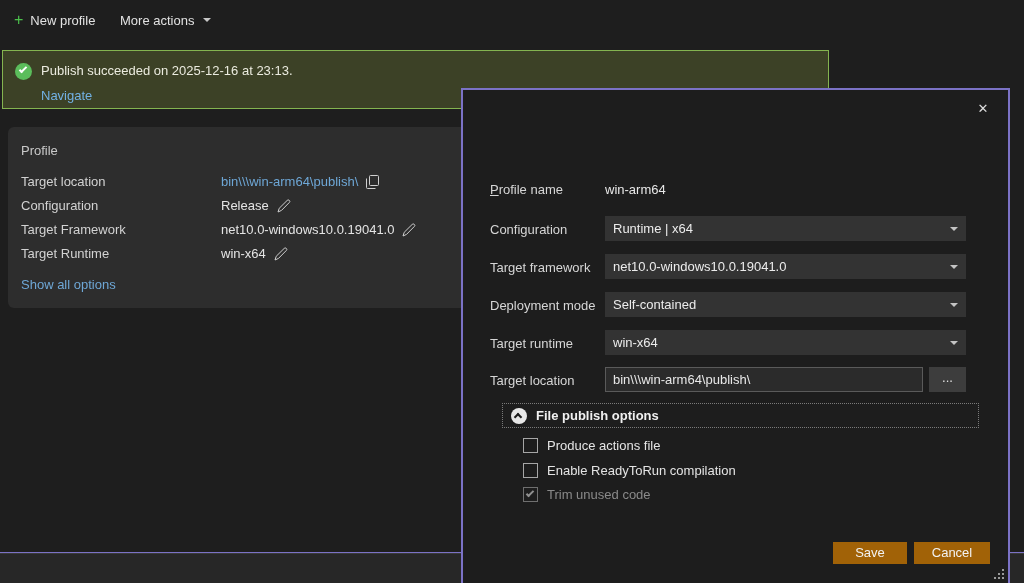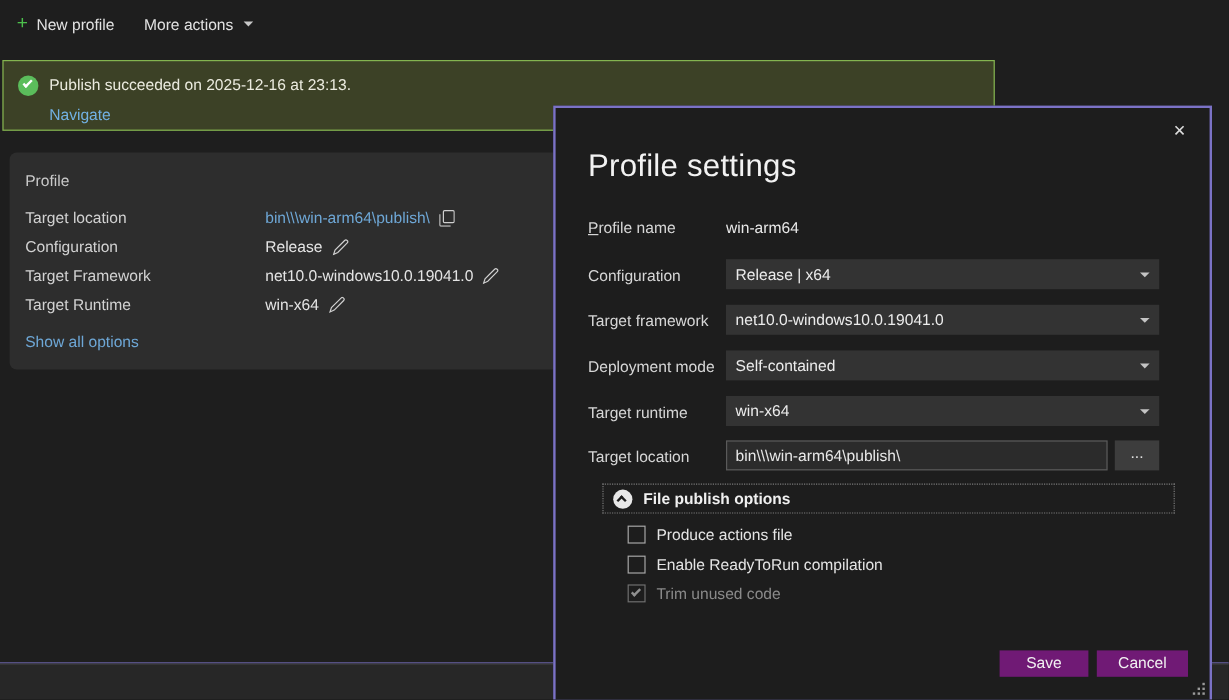--- a/index.html
+++ b/index.html
@@ -59,21 +59,21 @@
   .exp-label { position:absolute; left:33px; top:4px; font-weight:bold; color:#f0f0f0; }
 
   .cb-row { position:absolute; left:60px; height:16px; }
   .cb-box { position:absolute; left:0; top:0; width:15px; height:15px; border:1px solid #a6a6a6; background:transparent; }
   .cb-label { position:absolute; left:24px; top:0; color:#e4e4e4; white-space:nowrap; }
   .cb-row.disabled .cb-box { border-color:#6f6f6f; }
   .cb-row.disabled .cb-label { color:#8a8a8a; }
   .cb-tick { display:none; position:absolute; left:2px; top:3px; width:8px; height:4px; border-left:2px solid #909090; border-bottom:2px solid #909090; transform:rotate(-45deg); }
   .cb-row.checked .cb-tick { display:block; }
 
-  .dlg-btn { position:absolute; top:452px; height:22px; background:#701a75; color:#f2f2f2; text-align:center; line-height:22px; }
+  .dlg-btn { position:absolute; top:452px; height:22px; background:#a16207; color:#f2f2f2; text-align:center; line-height:22px; }
   .btn-save { left:370px; width:74px; }
   .btn-cancel { left:451px; width:76px; }
 
   .grip { position:absolute; right:4px; bottom:4px; width:12px; height:12px; }
   .grip i { position:absolute; width:2px; height:2px; background:#9a9a9a; }
 </style>
 </head>
 <body>
 
 <div class="abs toolbar">
@@ -148,28 +148,27 @@
   </div>
 
   <a class="show-all" href="#" style="text-decoration:none;">Show all options</a>
 </div>
 
 <div class="abs page-bottom-border"></div>
 <div class="abs footer-strip"></div>
 
 <div class="abs dialog">
   <div class="dlg-close">✕</div>
-  <div class="dlg-title">Profile settings</div>
 
   <span class="dlg-label" style="top:92px;"><span class="mnemonic">Profile name</span></span>
   <span class="dlg-value" style="top:92px;">win-arm64</span>
 
   <span class="dlg-label" style="top:132px;">Configuration</span>
   <div class="dropdown" style="top:126px;">
-    <span>Release | x64</span>
+    <span>Runtime | x64</span>
     <span class="caret-down"></span>
   </div>
 
   <span class="dlg-label" style="top:170px;">Target framework</span>
   <div class="dropdown" style="top:164px;">
     <span>net10.0-windows10.0.19041.0</span>
     <span class="caret-down"></span>
   </div>
 
   <span class="dlg-label" style="top:208px;">Deployment mode</span>

